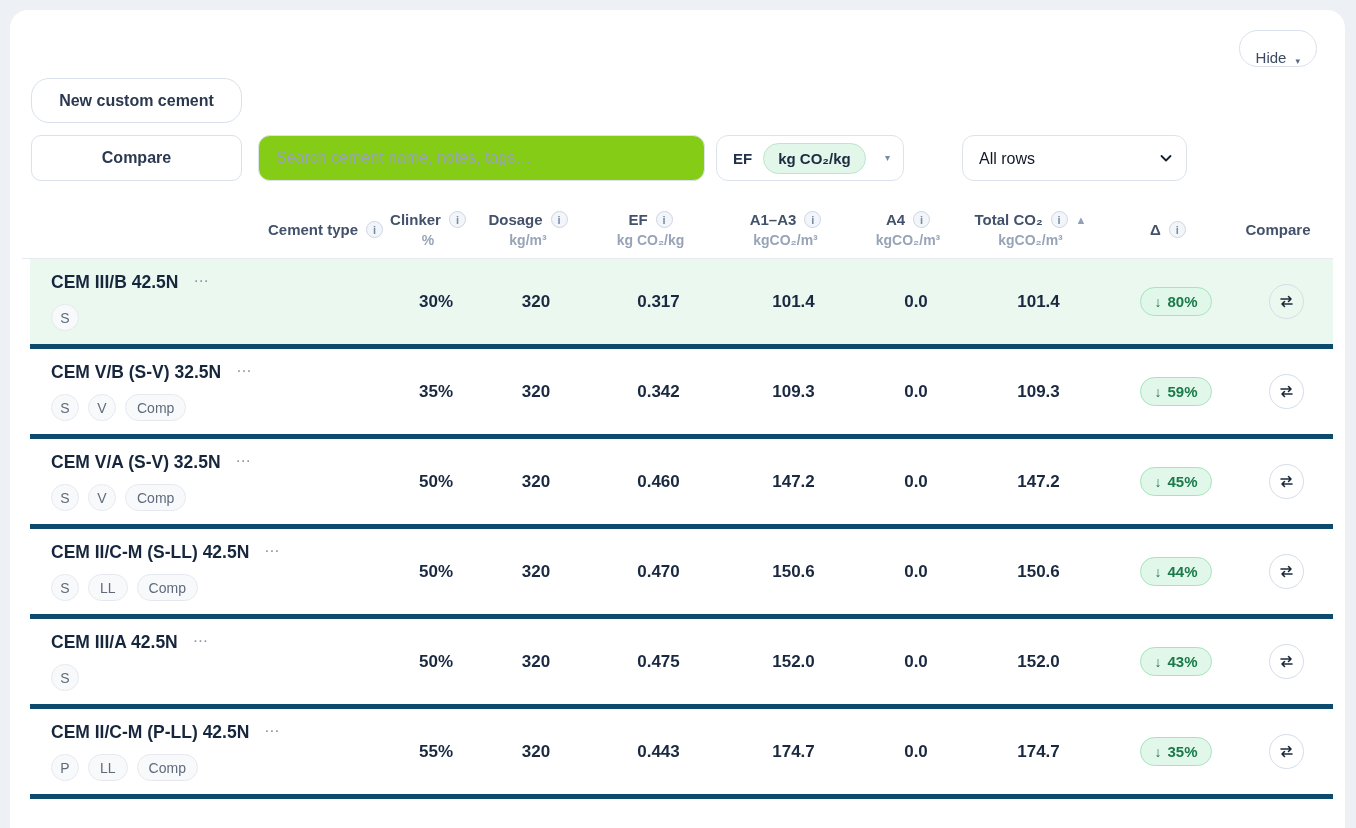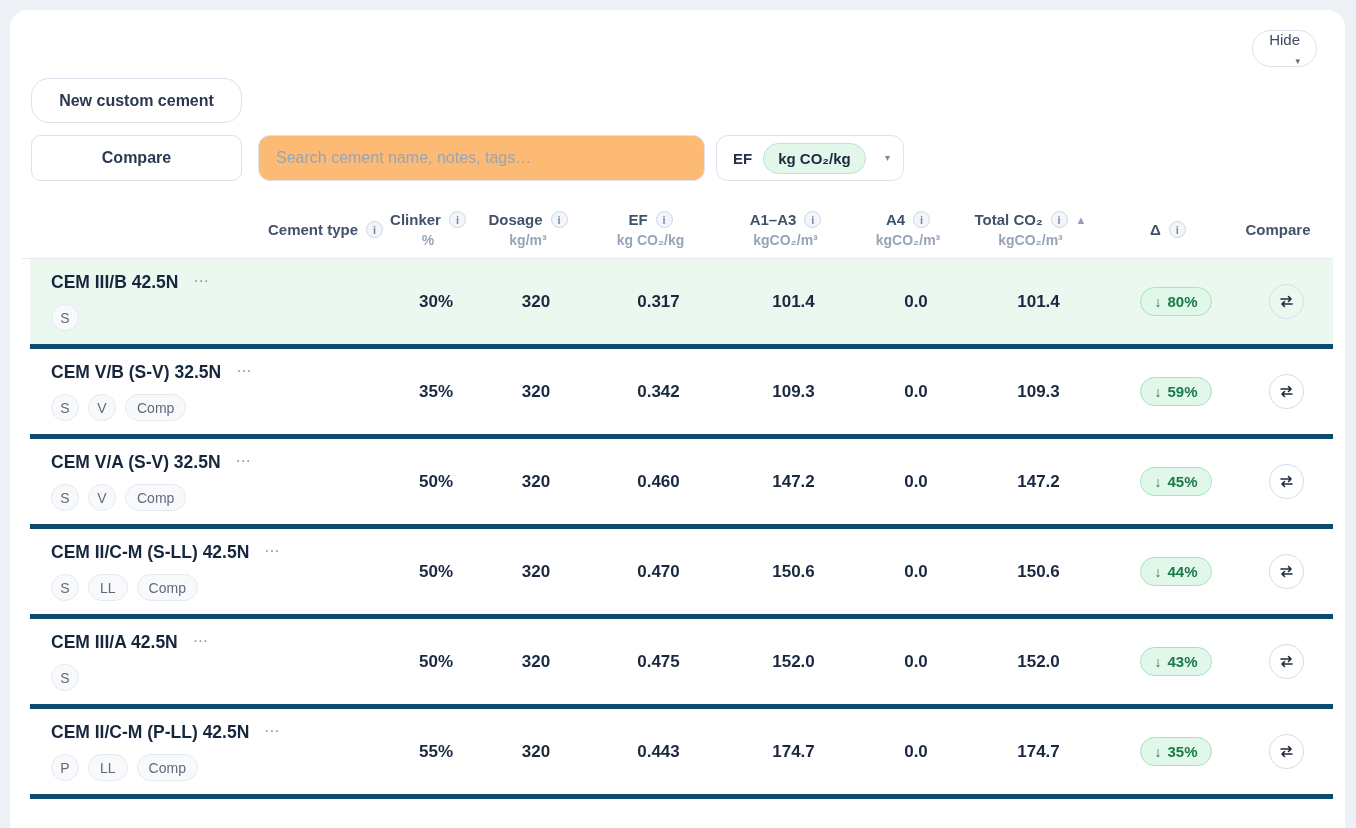--- a/index.html
+++ b/index.html
@@ -16,41 +16,40 @@
     border-radius:18px 18px 0 0;
   }
   
   .hide-row { display:flex; justify-content:flex-end; padding:20px 28px 0; }
   .btn-hide {
     height:37px; padding:0 16px; border-radius:999px;
     border:1px solid #d9e1ec; background:#fff;
     display:inline-flex; align-items:flex-end; gap:9px;
     font-size:15px; color:#3c4a61; cursor:pointer;
     font-family:inherit;
-    flex-direction:column;
   }
   .caret { font-size:9px; color:#5b6a82; line-height:1; }
   .btn-new {
     margin:11px 0 0 21px; width:211px; height:45px;
     border-radius:18px; border:1px solid #d9e1ec; background:#fff;
     font-weight:bold; font-size:16px; color:#2b3950; cursor:pointer;
     font-family:inherit;
   }
   .controls { display:flex; align-items:center; margin:12px 28px 0 21px; }
   .btn-compare {
     width:211px; height:46px; border-radius:10px;
     border:1px solid #d9e1ec; background:#fff;
     font-weight:bold; font-size:16px; color:#2b3950; cursor:pointer;
     font-family:inherit;
   }
   .search {
     margin-left:16px; width:447px; height:46px;
     border:1px solid #dde3ec; border-radius:12px;
     padding:0 17px; font-size:16px; color:#333;
-    font-family:inherit; outline:none; background:#fdba74;
+    font-family:inherit; outline:none; background:#84cc16;
   }
   .search::placeholder { color:#9aa4b5; }
   .ef-field {
     margin-left:11px; width:188px; height:46px;
     border:1px solid #dde3ec; border-radius:12px; background:#fff;
     display:flex; align-items:center; padding:0 13px 0 16px; gap:11px;
     cursor:pointer;
   }
   .ef-label { font-weight:bold; font-size:15px; color:#22314a; }
   .ef-pill {
@@ -137,20 +136,28 @@
   </div>
 
   <div class="controls">
     <button class="btn-compare">Compare</button>
     <input class="search" type="text" placeholder="Search cement name, notes, tags…" style="">
     <div class="ef-field">
       <span class="ef-label">EF</span>
       <span class="ef-pill">kg CO₂/kg</span>
       <span class="ef-caret caret">▾</span>
     </div>
+    <div class="select-wrap">
+      <select>
+        <option>All rows</option>
+      </select>
+      <svg class="select-chevron" width="14" height="14" viewBox="0 0 14 14" fill="none">
+        <path d="M2.5 5l4.5 4.5L11.5 5" stroke="#15202e" stroke-width="1.8" stroke-linecap="round" stroke-linejoin="round"></path>
+      </svg>
+    </div>
   </div>
 
   <div class="table">
 
     <div class="thead">
       <div class="th th-first">
         <span class="th-line">
           <span>Cement type</span>
           <span class="info">i</span>
         </span>

